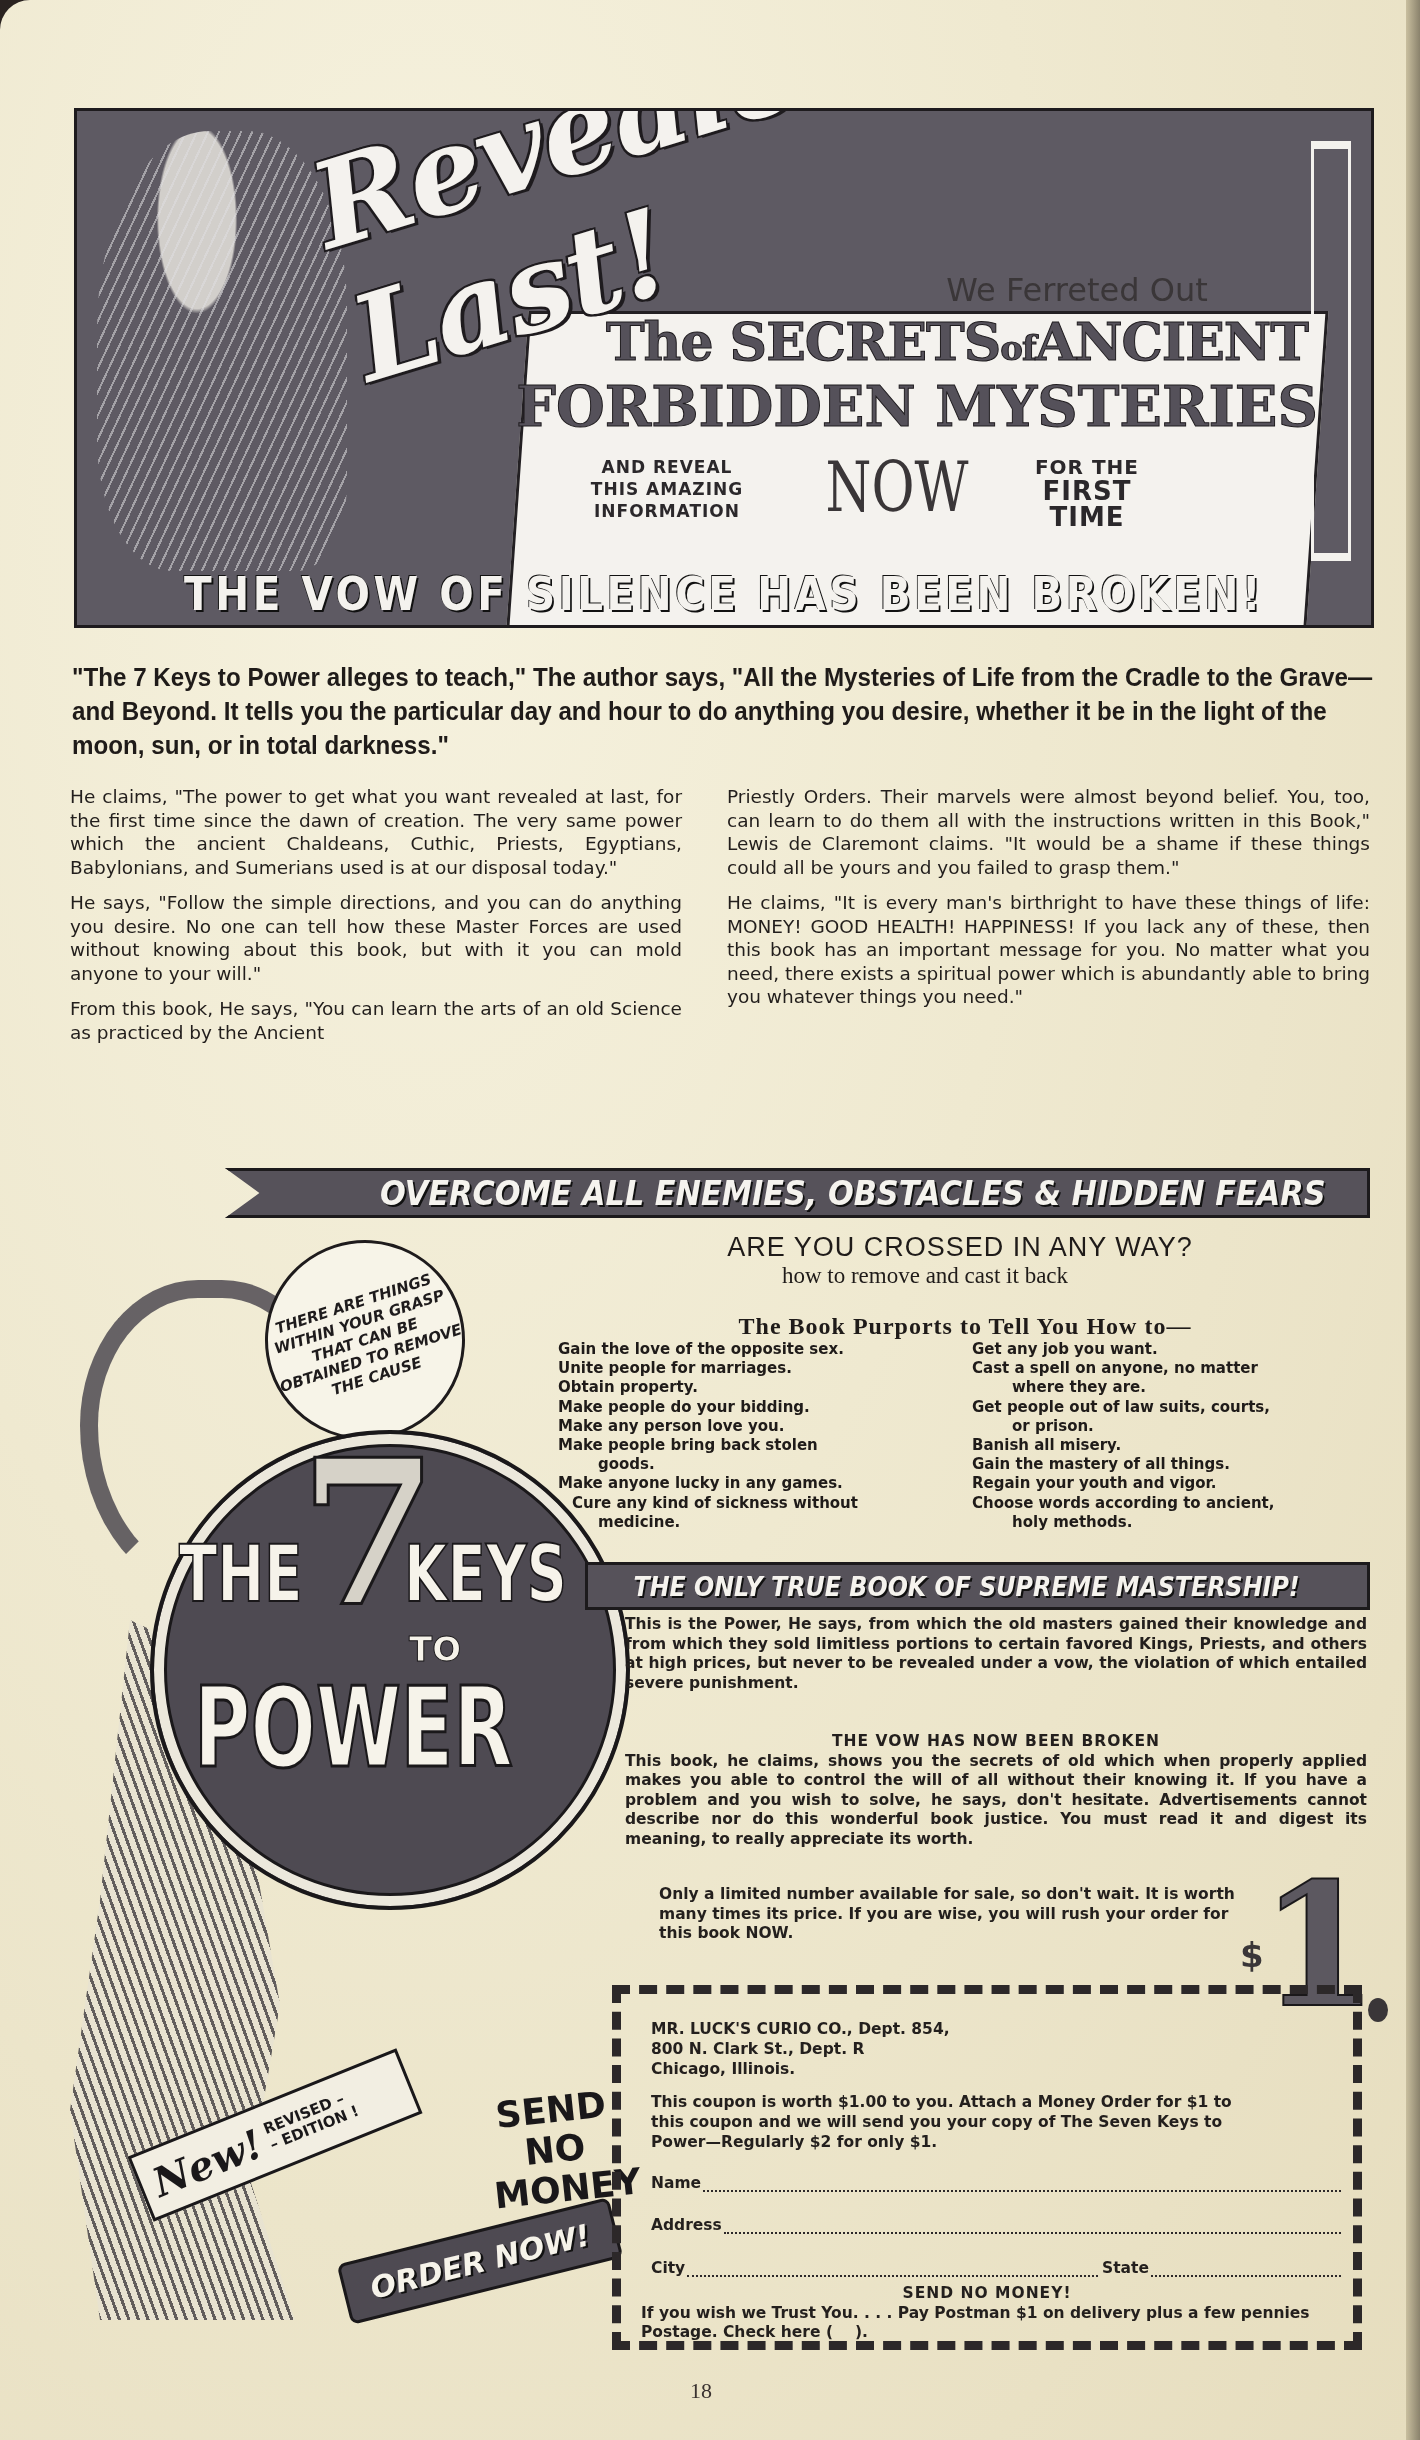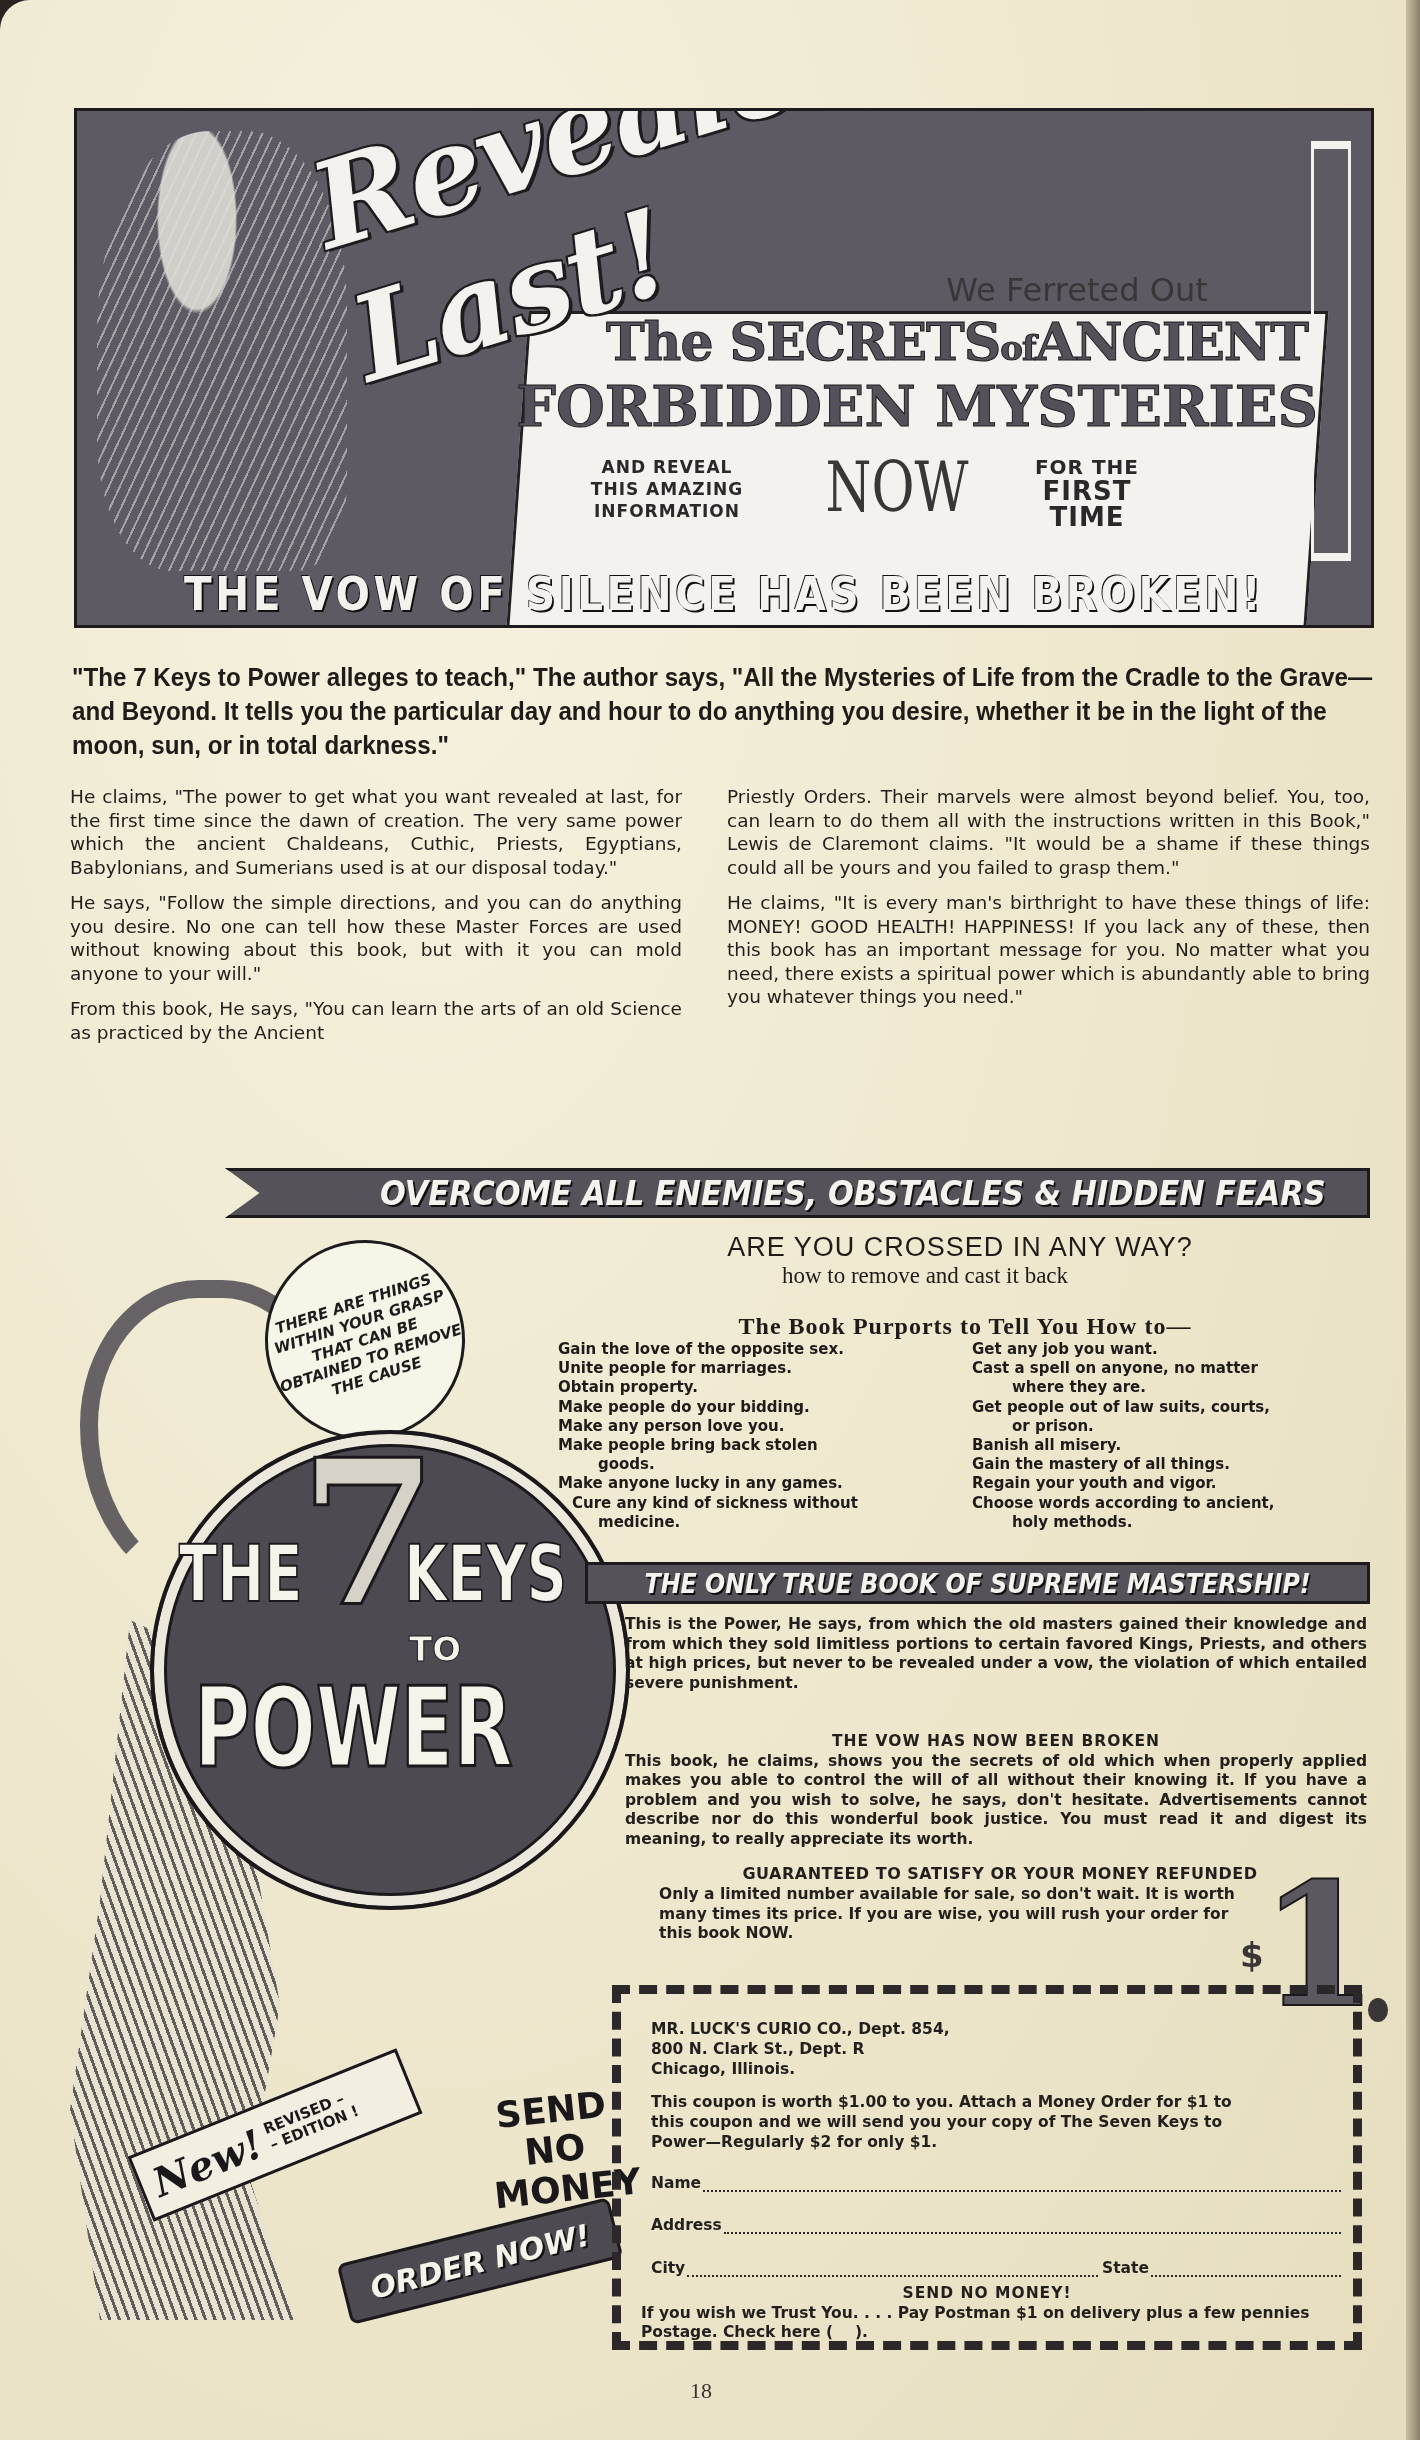--- a/index.html
+++ b/index.html
@@ -221,23 +221,23 @@
     position: absolute; left: 290px; top: 1010px; width: 280px; height: 62px;
     background: #4e4a52; border: 3px solid #1a181a; border-radius: 8px;
     transform: rotate(-14deg);
     display: flex; align-items: center; justify-content: center;
     font-family: "DejaVu Sans", sans-serif; font-weight: bold; font-style: italic;
     font-size: 30px; color: #f6f3ea; text-shadow: 2px 2px 0 #111;
   }
 
   
   .ribbon2 {
-    position: absolute; left: 585px; top: 1562px; width: 785px; height: 42px;
+    position: absolute; left: 585px; top: 1562px; width: 785px; height: 48px;
     background: #56525a; border: 3px solid #1c1a1c;
-    display: flex; align-items: center; justify-content: center;
+    display: flex; align-items: center; 
   }
   .ribbon2 span {
     font-family: "DejaVu Sans", sans-serif; font-weight: bold; font-style: italic;
     font-size: 27px; color: #f5f3ee; text-shadow: 2px 2px 0 #111;
     transform: scaleX(.88); white-space: nowrap;
   }
   .master-text {
     position: absolute; left: 625px; top: 1615px; width: 742px;
     font-family: "DejaVu Sans", sans-serif; font-weight: bold; font-size: 15.5px; line-height: 19.5px;
     color: #231f1d; text-align: justify;
@@ -412,21 +412,20 @@
   </div>
 
   <div class="ribbon2">
     <span>THE ONLY TRUE BOOK OF SUPREME MASTERSHIP!</span>
   </div>
   <div class="master-text">
     <span>This is the Power, He says, from which the old masters gained their knowledge and from which they sold limitless portions to certain favored Kings, Priests, and others at high prices, but never to be revealed under a vow, the violation of which entailed severe punishment.</span>
     <span class="center">THE VOW HAS NOW BEEN BROKEN</span>
     <span>This book, he claims, shows you the secrets of old which when properly applied makes you able to control the will of all without their knowing it. If you have a problem and you wish to solve, he says, don't hesitate. Advertisements cannot describe nor do this wonderful book justice. You must read it and digest its meaning, to really appreciate its worth.</span>
   </div>
-  <div class="guarantee">GUARANTEED TO SATISFY OR YOUR MONEY REFUNDED</div>
   <div class="limited">Only a limited number available for sale, so don't wait. It is worth many times its price. If you are wise, you will rush your order for this book NOW.</div>
   <div class="dollar">
     <span class="one">1</span>
     <span class="sign">$</span>
     <span class="dot"></span>
   </div>
 
   <div class="coupon">
     <div class="coupon-addr">
       <div>MR. LUCK'S CURIO CO., Dept. 854,</div>

